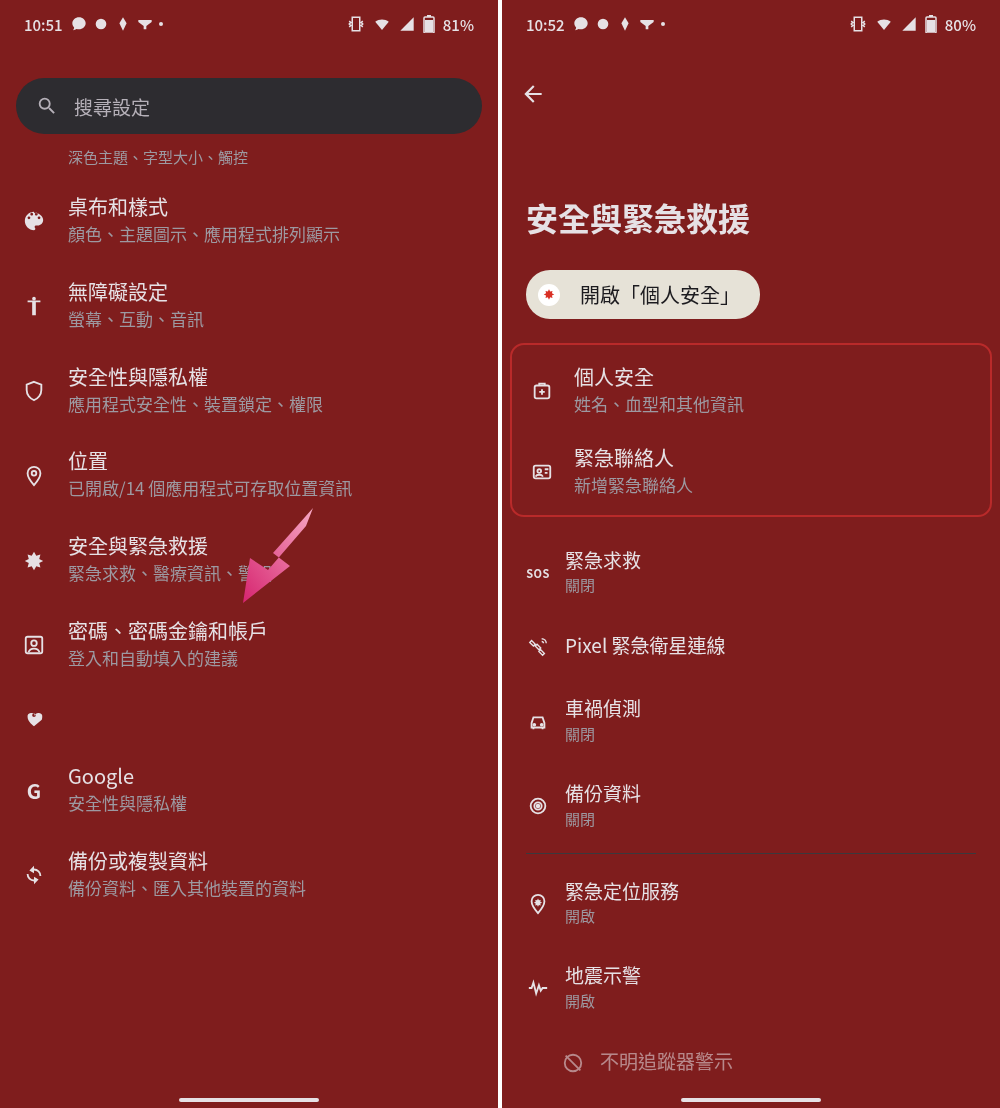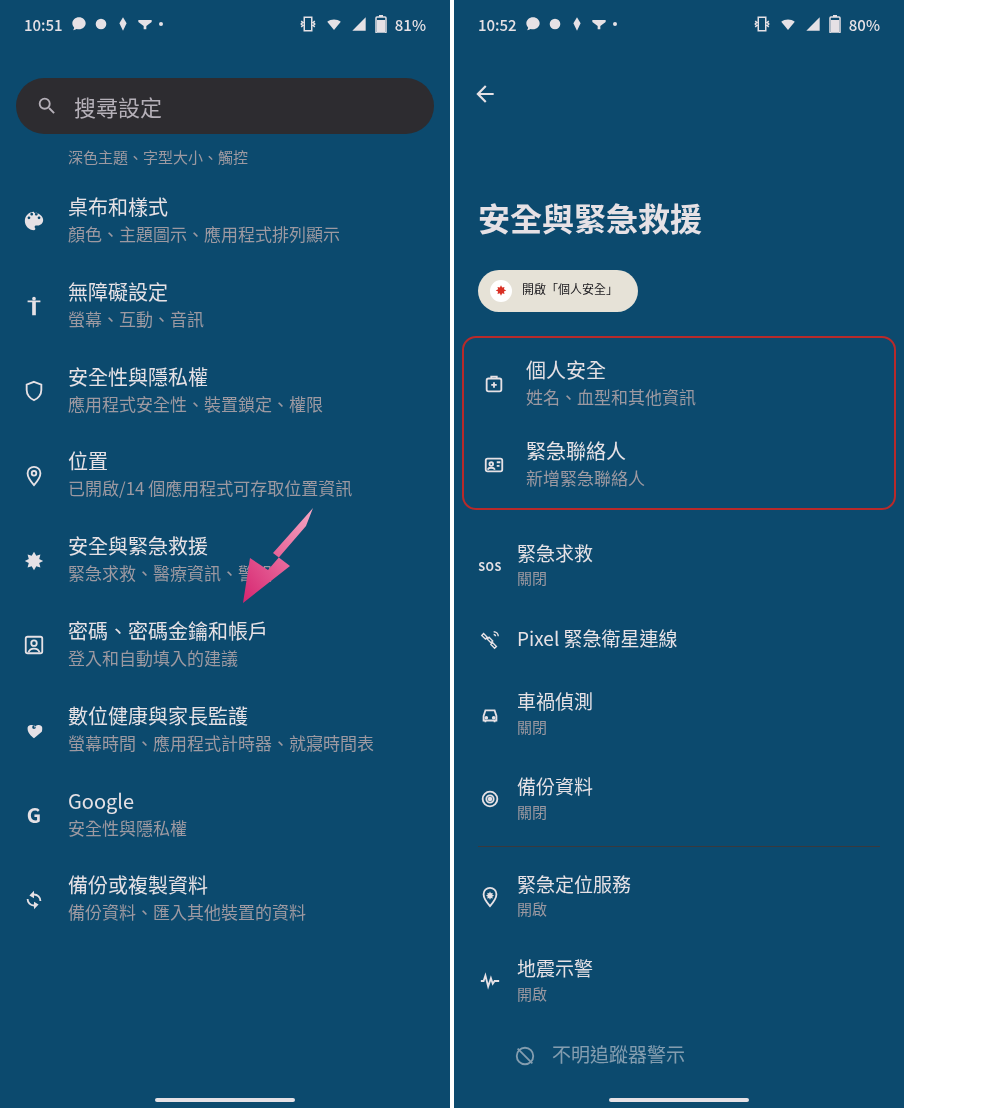--- a/index.html
+++ b/index.html
@@ -5,23 +5,23 @@
   * { box-sizing: border-box; margin: 0; padding: 0; }
   body {
     background: #fff;
     font-family: -apple-system, "Noto Sans CJK TC", "Microsoft JhengHei", sans-serif;
     width: 1000px;
     height: 1108px;
     display: flex;
     gap: 4px;
   }
   .phone {
-    width: 450px;
+    width: 498px;
     height: 1108px;
-    background: #0c4a6e;
+    background: #7f1d1d;
     color: #e6e1e5;
     position: relative;
     overflow: hidden;
   }
   .status-bar {
     height: 48px;
     display: flex;
     align-items: center;
     justify-content: space-between;
     padding: 0 24px;
@@ -41,21 +41,21 @@
   .search-box {
     margin: 30px 16px 12px;
     height: 56px;
     background: #2d2c30;
     border-radius: 28px;
     display: flex;
     align-items: center;
     padding: 0 20px;
     gap: 16px;
     color: #b5b0b8;
-    font-size: 22px;
+    font-size: 19px;
   }
   .settings-list { padding: 0 0 0 0; }
   .setting-item {
     display: flex;
     padding: 16px 24px 16px 22px;
     gap: 22px;
     align-items: center;
   }
   .setting-icon {
     width: 24px; height:24px;
@@ -78,28 +78,28 @@
 
   
   .back-row { padding: 32px 18px 0; }
   .back-btn { width:28px; height:28px; display:flex; align-items:center; }
   .page-title {
     font-size: 32px;
     padding: 86px 24px 30px;
     color:#e6e1e5;
   }
   .chip {
-    display:inline-flex; align-items:flex-start;
+    display:inline-flex; align-items:center;
     background:#e6e2d7;
     color:#1c1b1f;
     border-radius: 24px;
     padding: 10px 20px 10px 12px;
     margin: 0 0 24px 24px;
-    font-size:12px;
-    gap:10px;
+    font-size:20px;
+    gap:20px;
   }
   .chip-icon {
     width:22px; height:22px; border-radius:50%;
     background:#fff;
     display:flex; align-items:center; justify-content:center;
     font-size:14px;
   }
   .highlight-box {
     border: 2px solid #b92a2a;
     border-radius: 14px;
@@ -248,24 +248,20 @@
         <div class="setting-sub">登入和自動填入的建議</div>
       </div>
     </div>
 
     <div class="setting-item">
       <span class="setting-icon">
           <svg width="22" height="22" viewBox="0 0 24 24" fill="#e6e1e5">
             <path d="M12 21s-7-4.5-7-10a4 4 0 018-1 4 4 0 018 1c0 1-.2 2-.5 2.8M12 2v3M12 7a2 2 0 100 4 2 2 0 000-4z"></path>
           </svg>
         </span>
-      <div class="setting-texts">
-        <div class="setting-title">數位健康與家長監護</div>
-        <div class="setting-sub">螢幕時間、應用程式計時器、就寢時間表</div>
-      </div>
     </div>
 
     <div class="setting-item">
       <span class="setting-icon" style="font-size:20px;font-weight:600;color:#e6e1e5;">G</span>
       <div class="setting-texts">
         <div class="setting-title">Google</div>
         <div class="setting-sub">安全性與隱私權</div>
       </div>
     </div>
 

